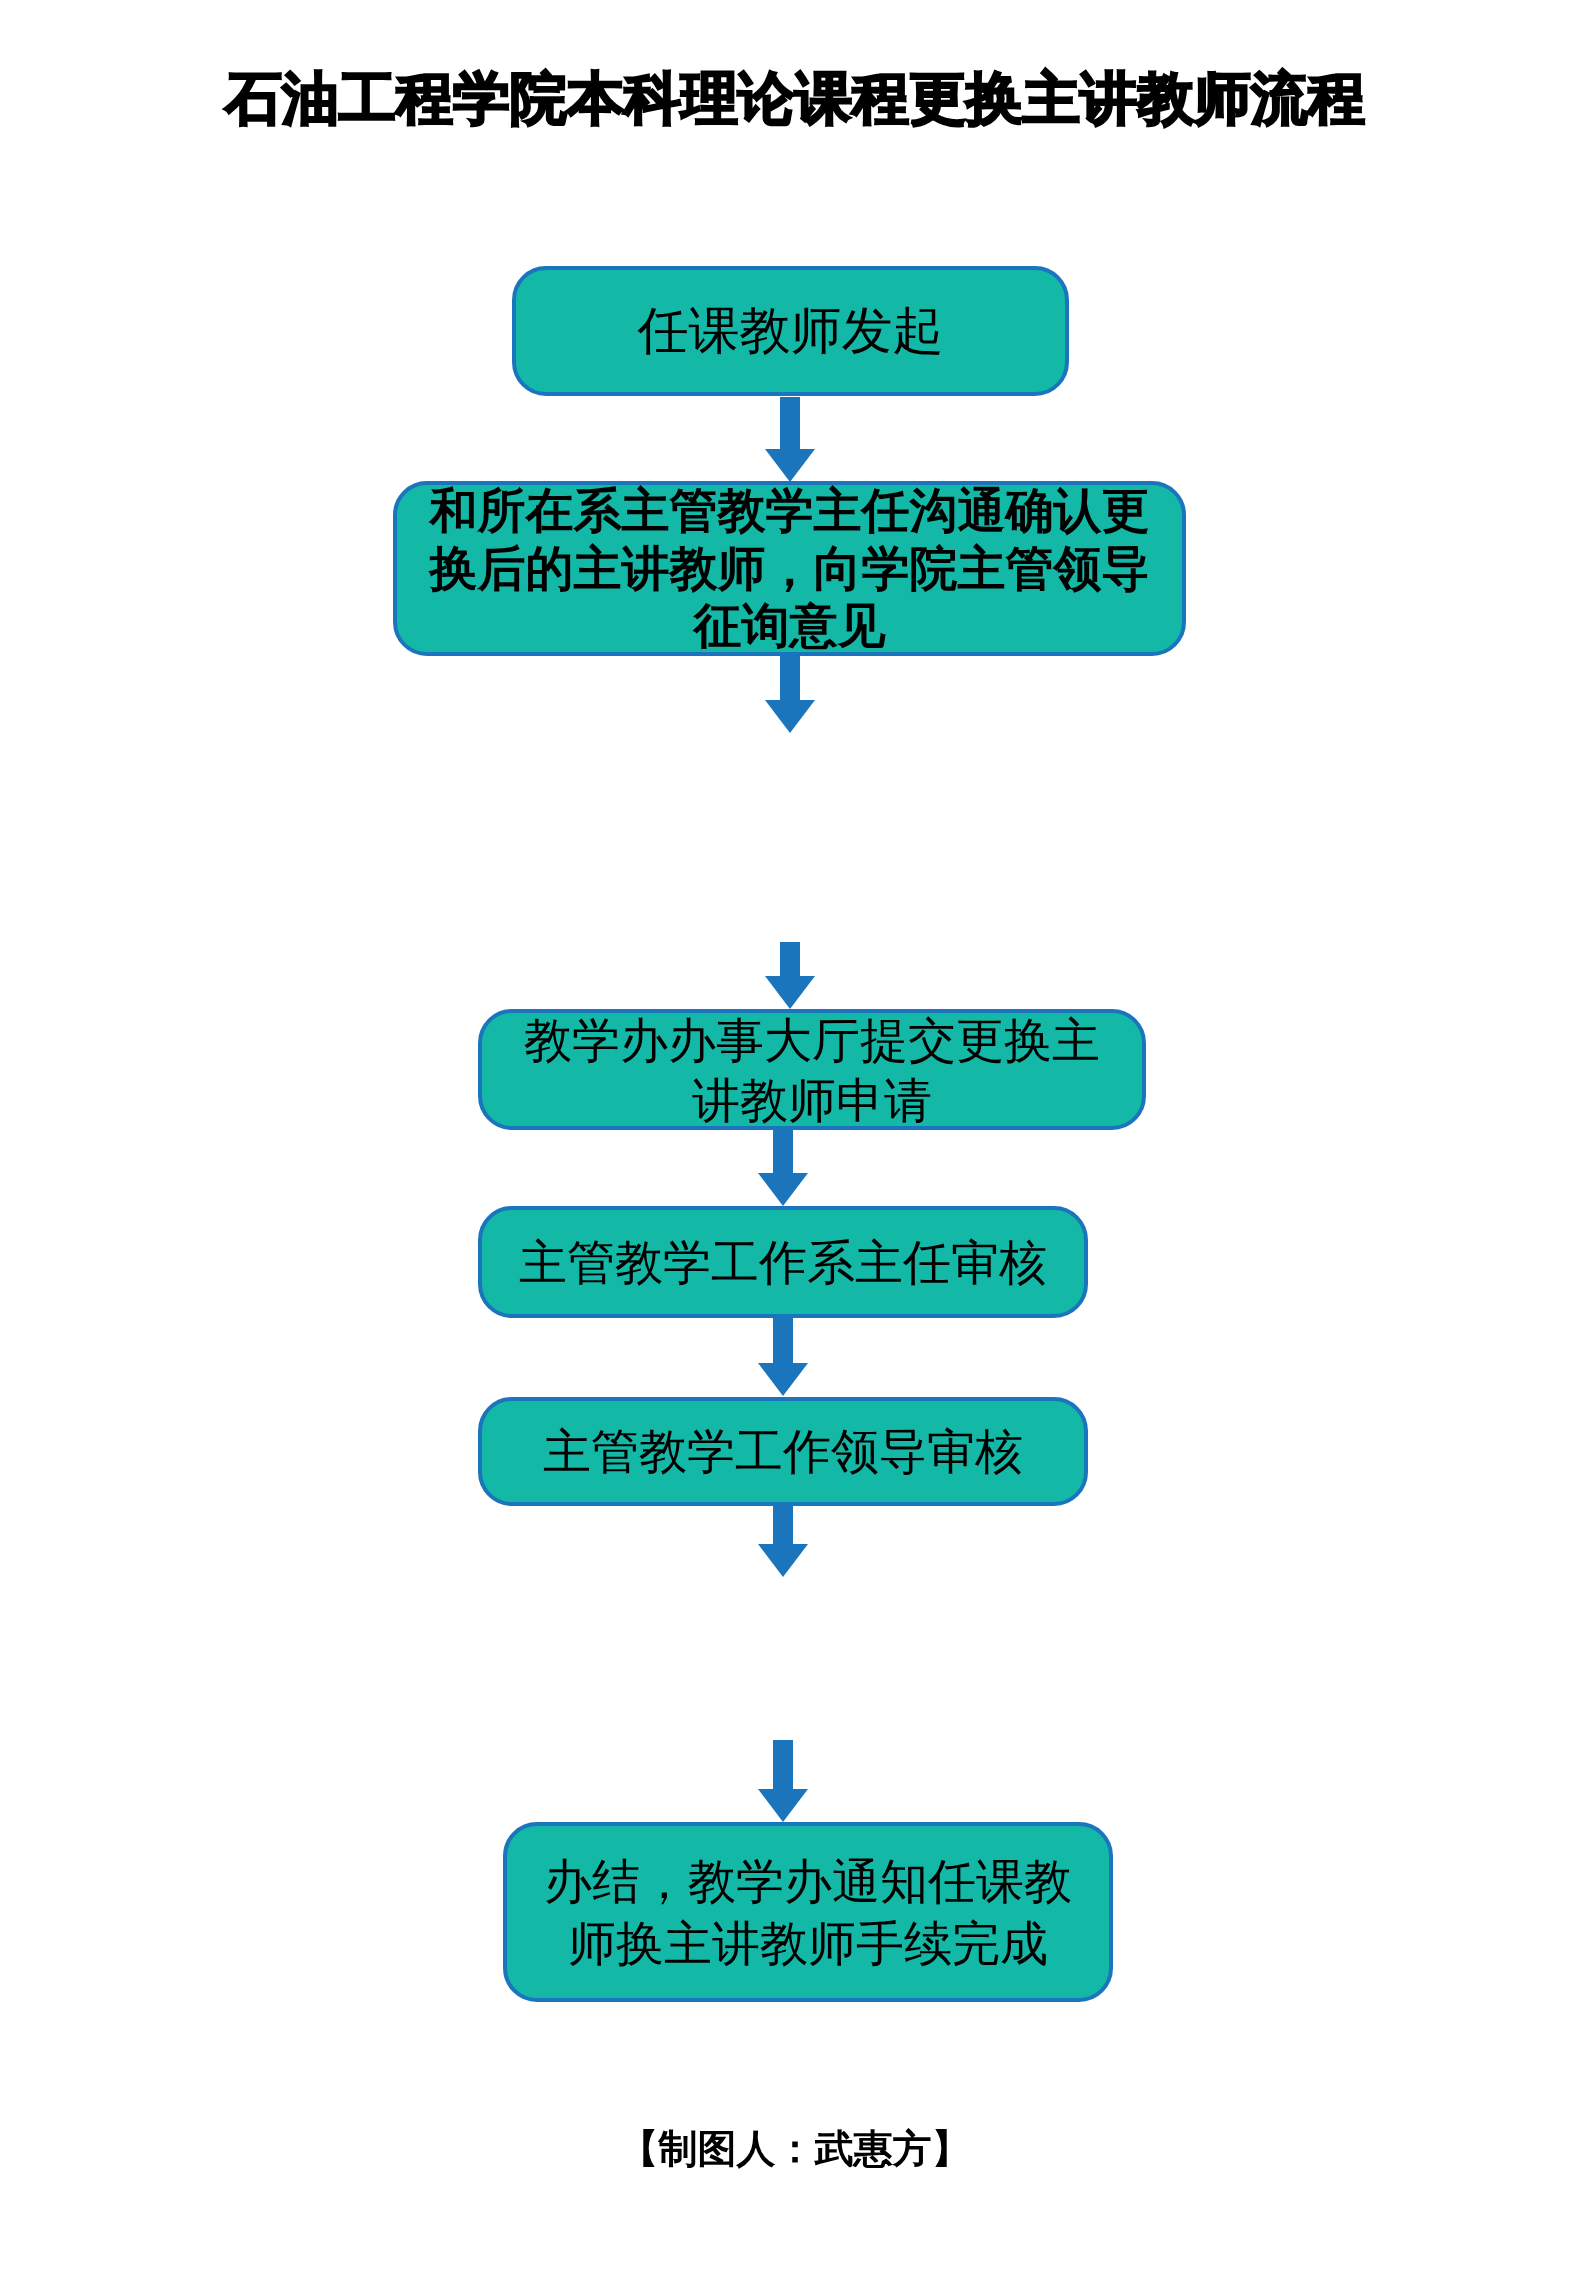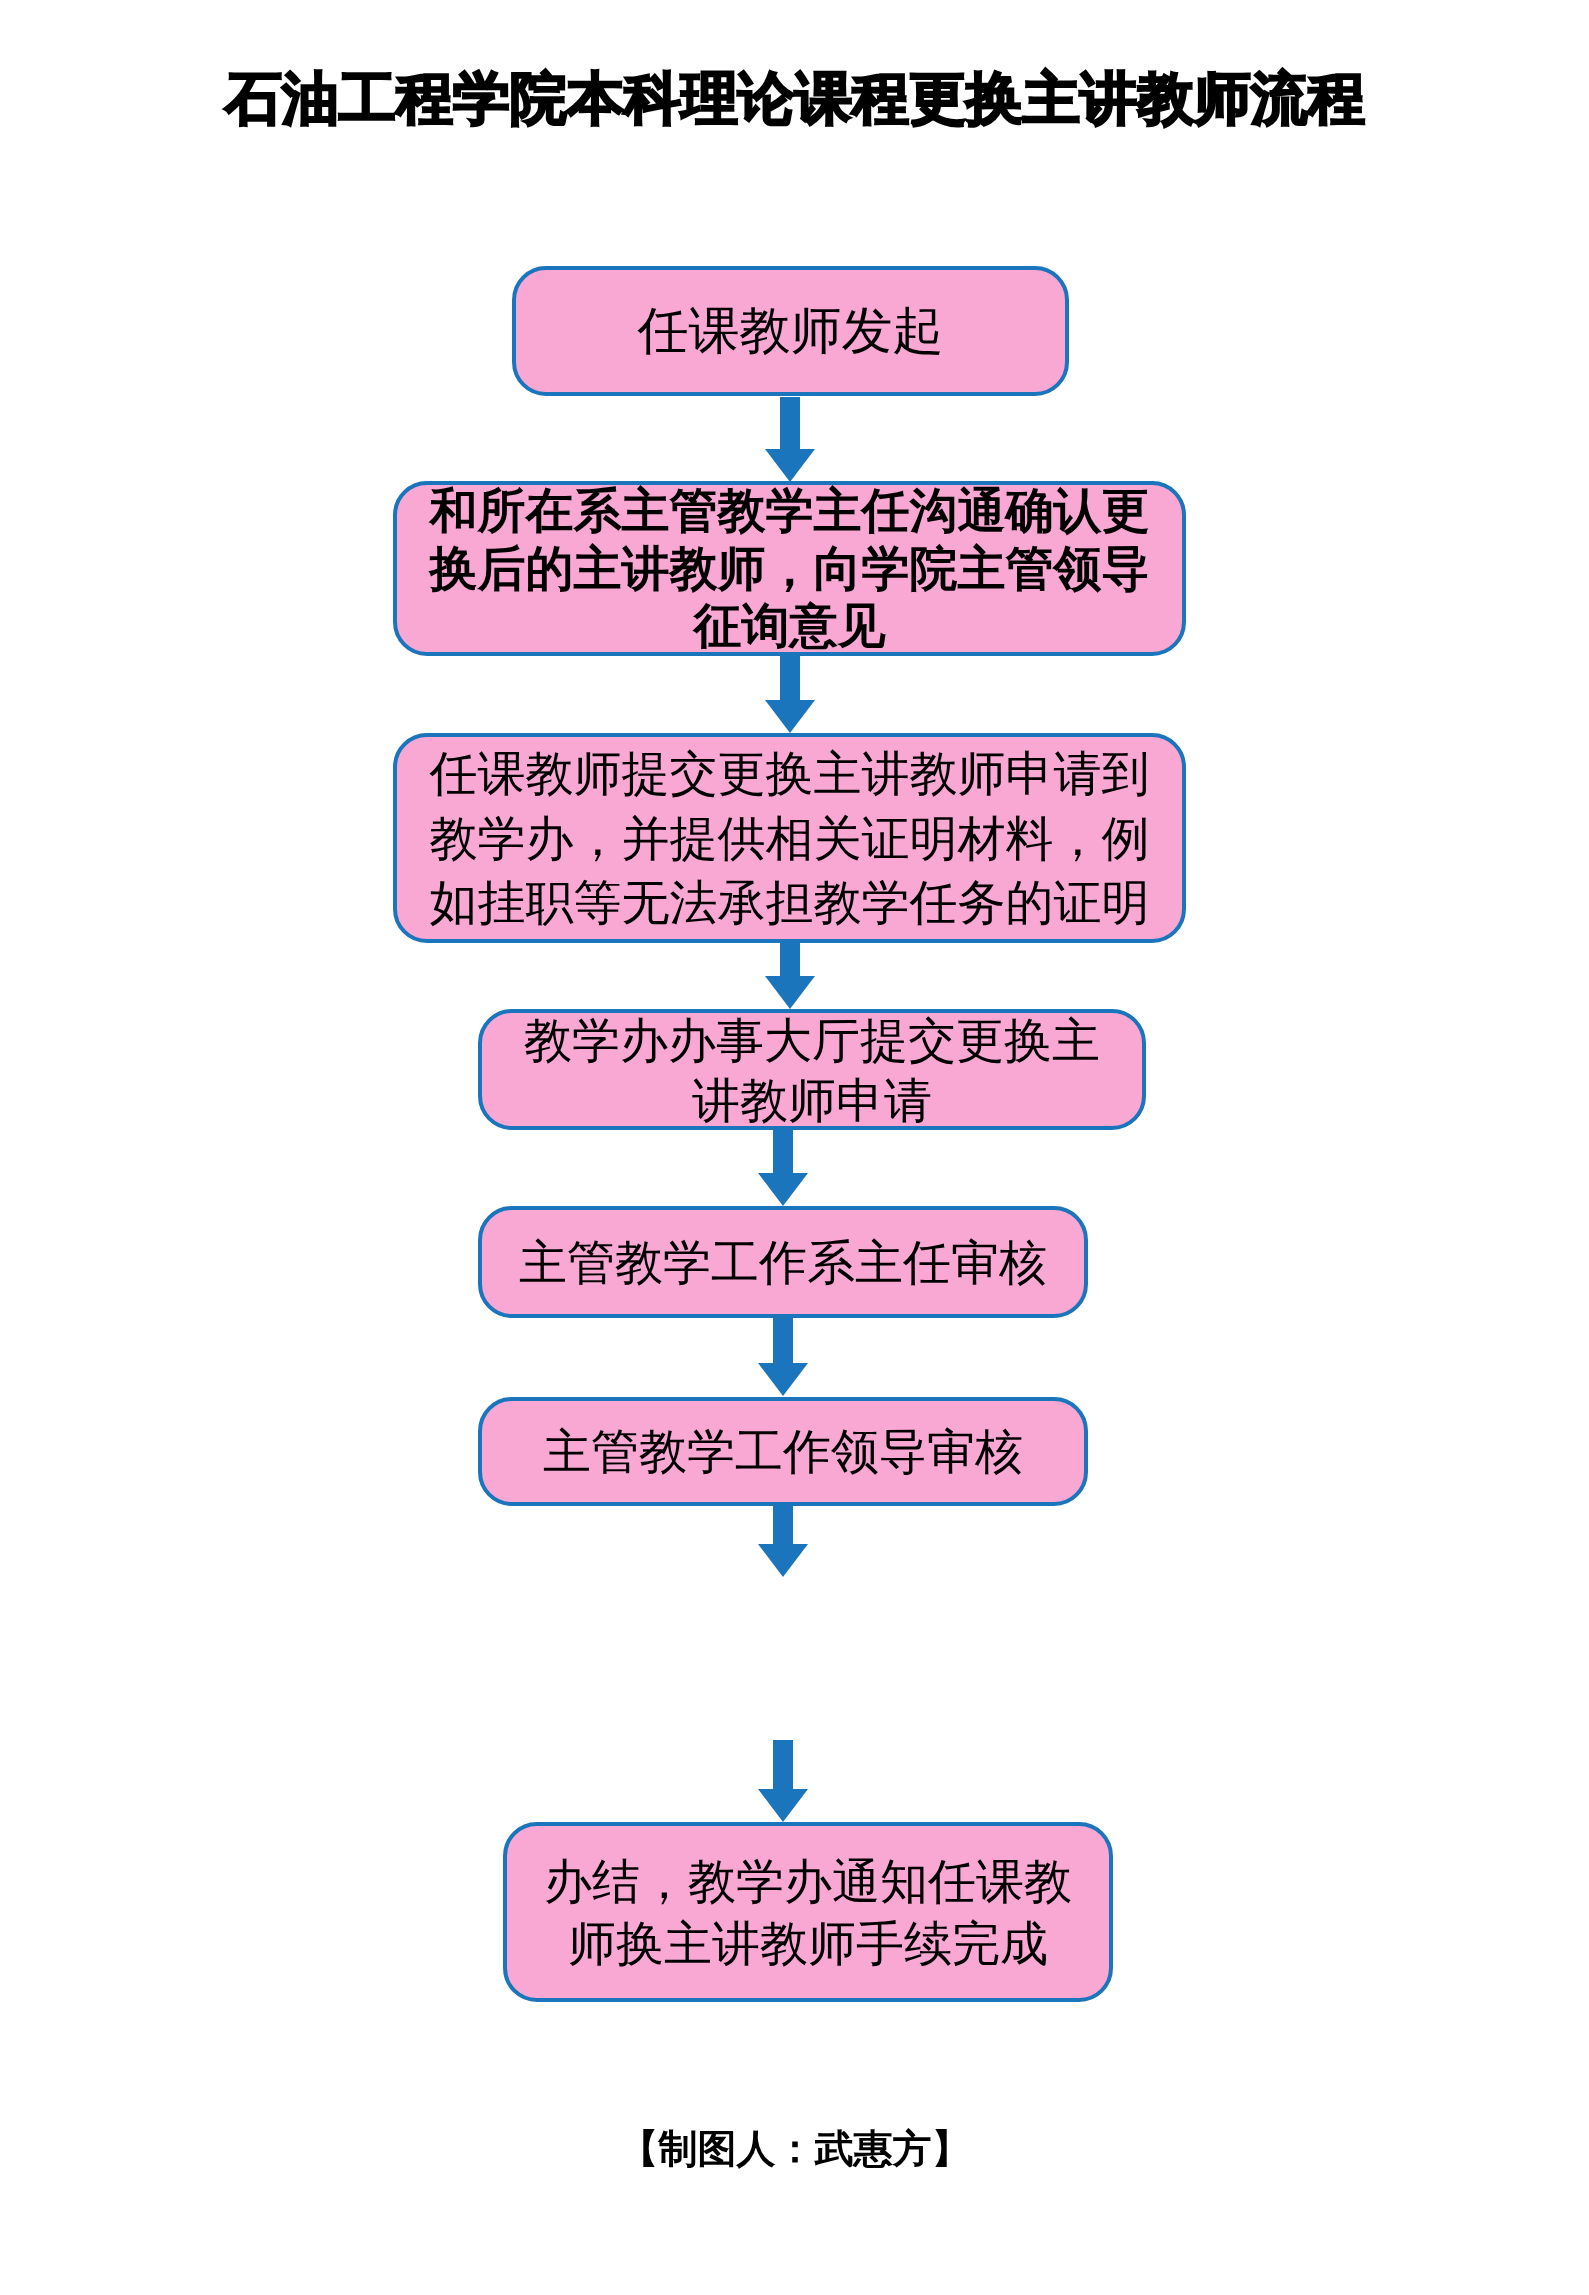--- a/index.html
+++ b/index.html
@@ -25,21 +25,21 @@
     font-size:57px;
     letter-spacing:0px;
     -webkit-text-stroke:2.3px #000;
     white-space:nowrap;
   }
   .box{
     position:absolute;
     box-sizing:border-box;
     border:4.7px solid var(--blue);
     border-radius:34px;
-    background:#f9a8d4;
+    background:#14b8a6;
     display:flex;
     align-items:center;
     justify-content:center;
     text-align:center;
     font-size:48px;
     line-height:1.3;
     padding:0 22px;
   }
   .box1{left:512px; top:266px;  width:557px;  height:130px; font-size:51px;}
   .box2{left:393px; top:481px;  width:793px; height:175px; line-height:1.2;font-weight:bold;}
@@ -97,23 +97,20 @@
 
   <div class="box box2">
     <span>和所在系主管教学主任沟通确认更换后的主讲教师，向学院主管领导征询意见</span>
   </div>
 
   <div class="arrow a2">
     <div class="stem"></div>
     <div class="head"></div>
   </div>
 
-  <div class="box box3">
-    <span>任课教师提交更换主讲教师申请到教学办，并提供相关证明材料，例如挂职等无法承担教学任务的证明</span>
-  </div>
 
   <div class="arrow a3">
     <div class="stem"></div>
     <div class="head"></div>
   </div>
 
   <div class="box box4">
     <span>教学办办事大厅提交更换主讲教师申请</span>
   </div>
 

